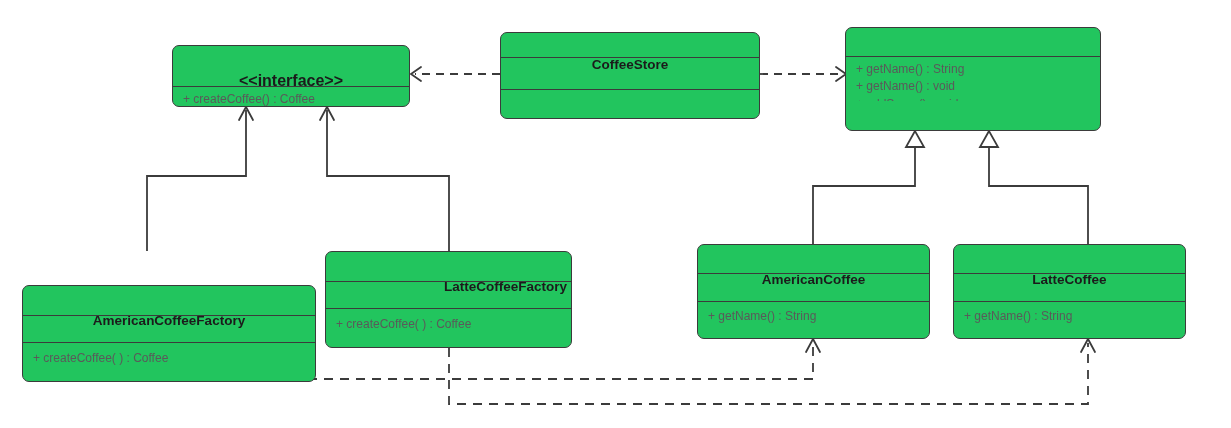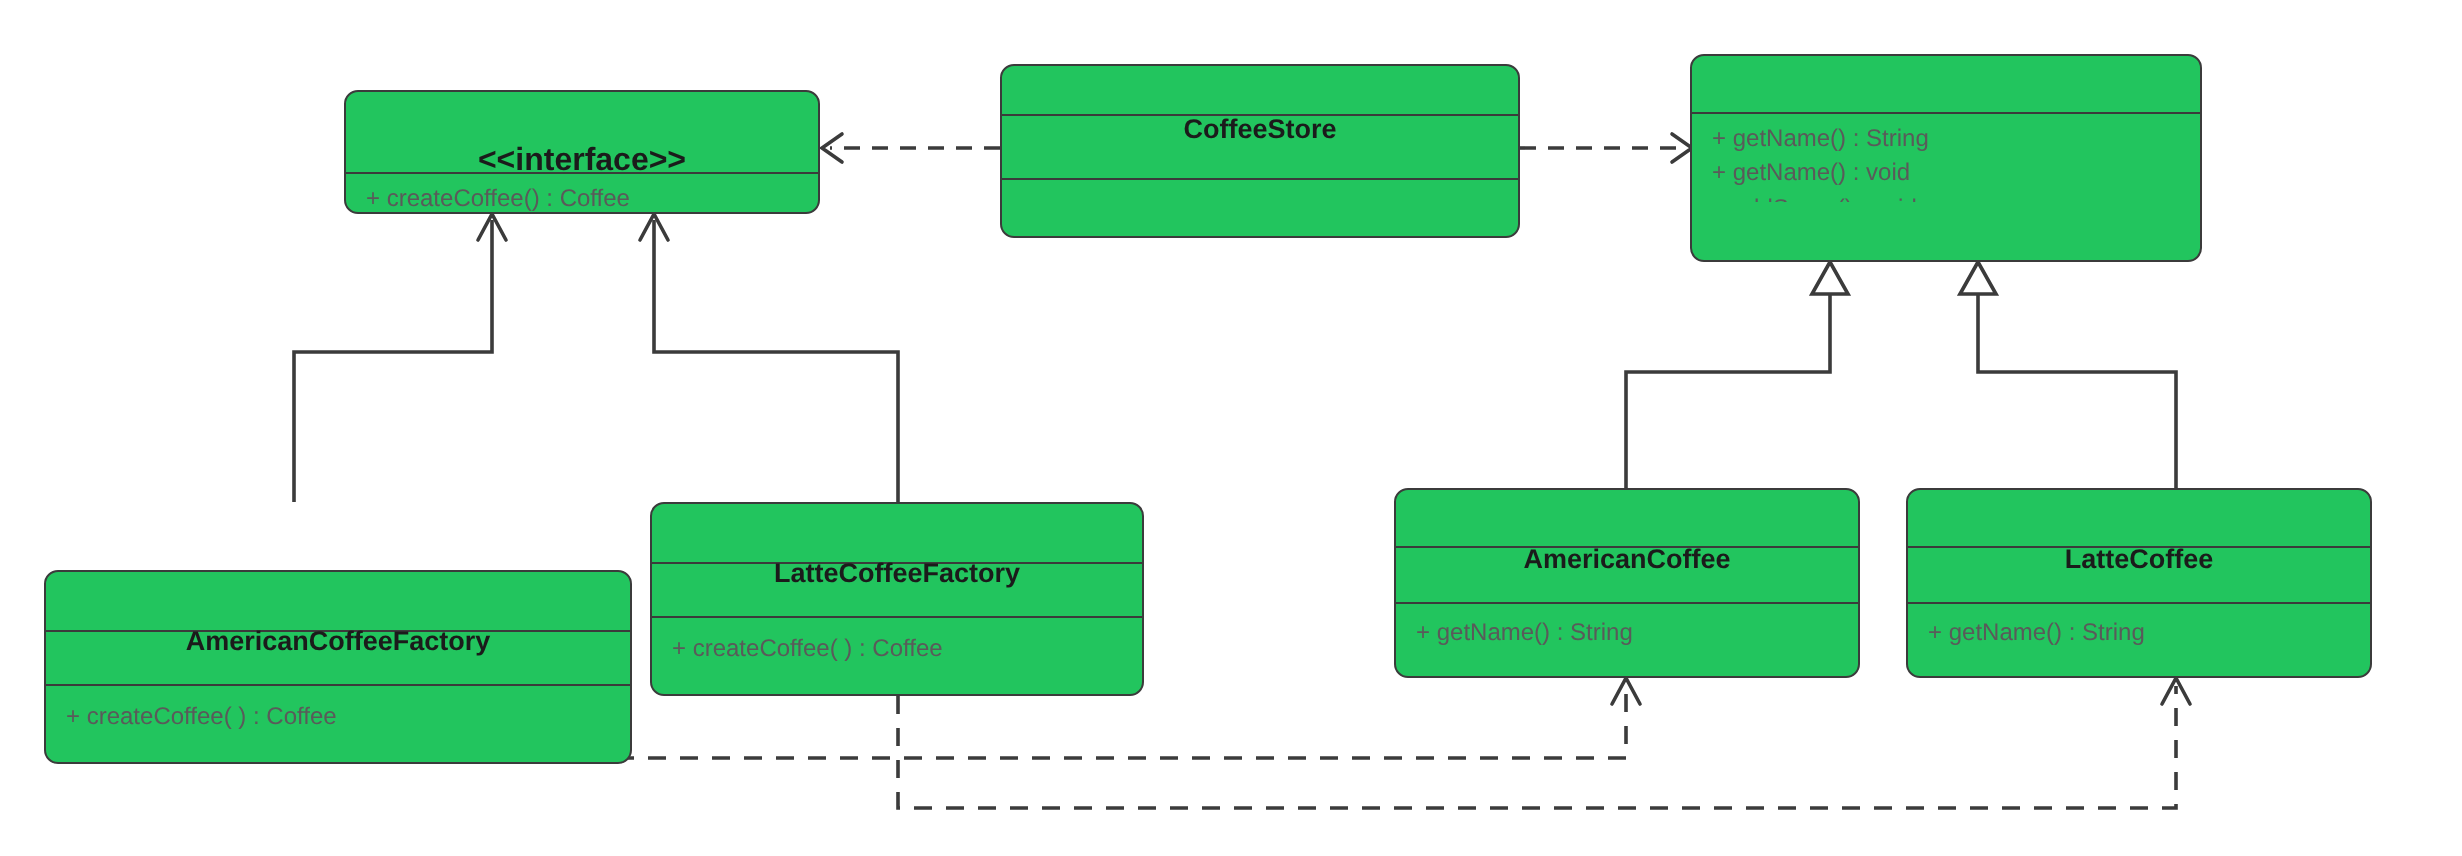--- a/index.html
+++ b/index.html
@@ -160,21 +160,21 @@
     <div class="uml-header" style="height:30px; padding-top:6px;">
       <span>AmericanCoffeeFactory</span>
     </div>
     <div class="uml-attrs" style="height:27px;"></div>
     <div class="uml-methods" style="padding-top:7px;">
       <div class="uml-method">+ createCoffee( ) : Coffee</div>
     </div>
   </div>
 
   <div class="uml-class" style="left:325px; top:251px; width:247px; height:97px;">
-    <div class="uml-header" style="height:30px; padding-top:6px;">
+    <div class="uml-header" style="height:30px; padding-top:6px;text-align:right;">
       <span>LatteCoffeeFactory</span>
     </div>
     <div class="uml-attrs" style="height:27px;"></div>
     <div class="uml-methods" style="padding-top:7px;">
       <div class="uml-method">+ createCoffee( ) : Coffee</div>
     </div>
   </div>
 
   <div class="uml-class" style="left:697px; top:244px; width:233px; height:95px;">
     <div class="uml-header" style="height:29px; padding-top:6px;">

